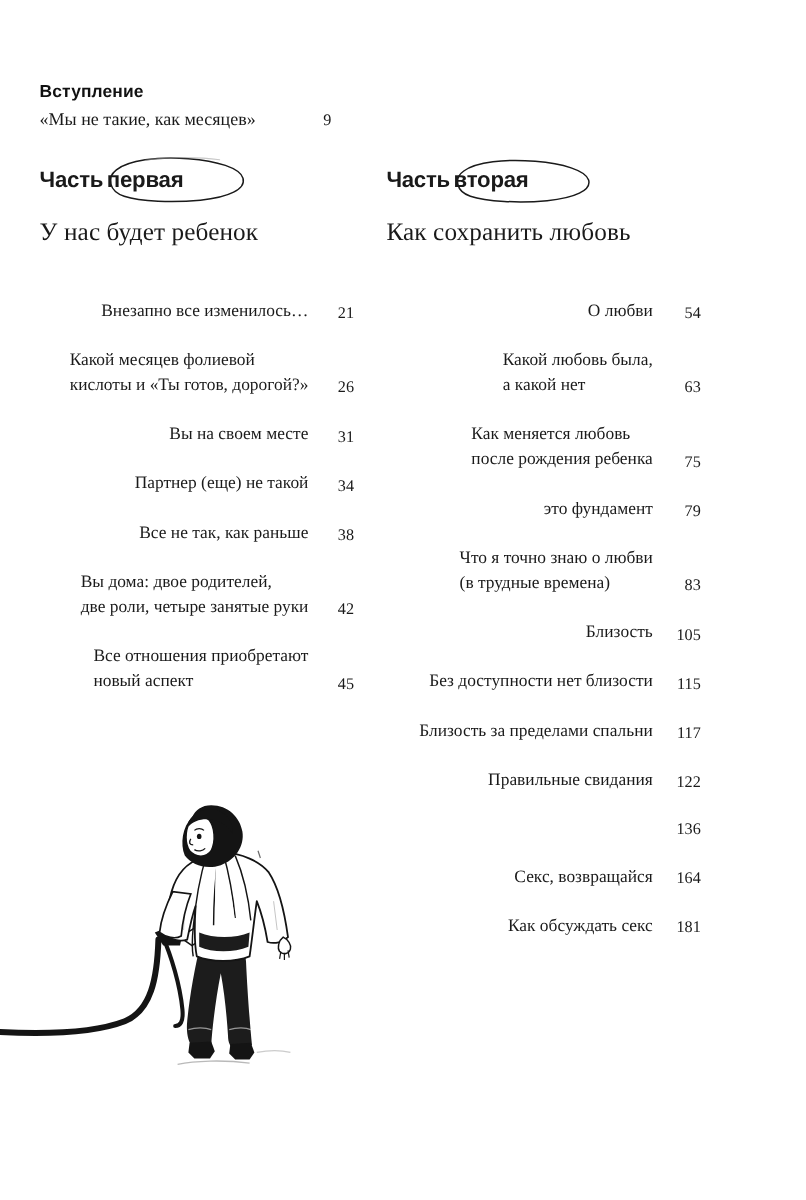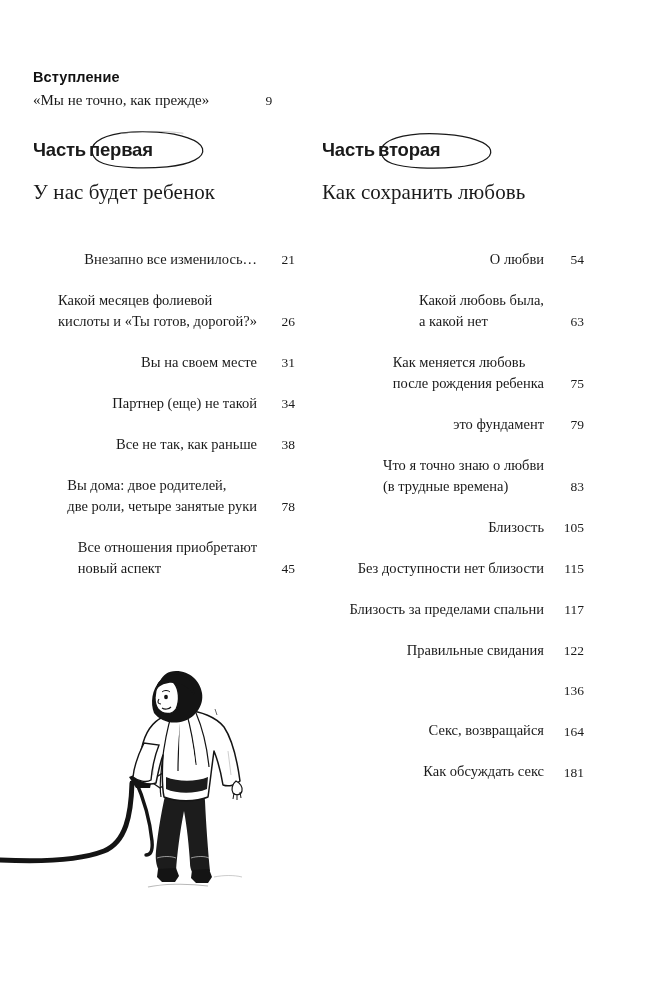--- a/index.html
+++ b/index.html
@@ -129,21 +129,21 @@
   }
 </style>
 </head>
 <body>
 
 <div class="page">
 
   <div class="intro">
     <div class="intro-title">Вступление</div>
     <div class="intro-row">
-      <span class="t">«Мы не точно, как прежде»</span>
+      <span class="t">«Мы не такие, как месяцев»</span>
       <span class="p">9</span>
     </div>
   </div>
 
   <div class="col left">
     <div class="part-head">
       <span class="part-label">
         <span>Часть</span><span class="part-word">первая</span>
       </span>
       <svg class="circle-svg" style="left:54px; top:-9px;" width="120" height="38" viewBox="0 0 120 38">
@@ -190,21 +190,21 @@
           <span class="ln">Все не так, как раньше</span>
         </span>
         <span class="pagenum">38</span>
       </div>
 
       <div class="entry">
         <span class="title">
           <span class="ln">Вы дома: двое родителей,</span>
           <span class="ln">две роли, четыре занятые руки</span>
         </span>
-        <span class="pagenum">78</span>
+        <span class="pagenum">42</span>
       </div>
 
       <div class="entry">
         <span class="title">
           <span class="ln">Все отношения приобретают</span>
           <span class="ln">новый аспект</span>
         </span>
         <span class="pagenum">45</span>
       </div>
 

